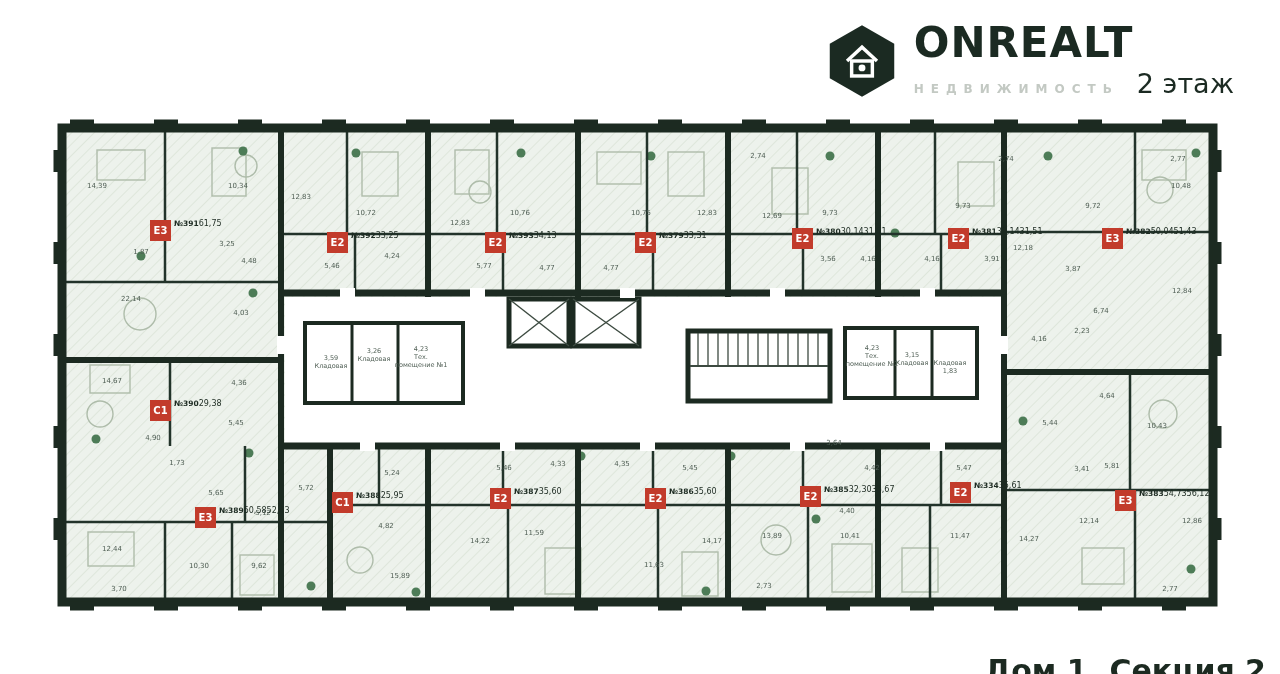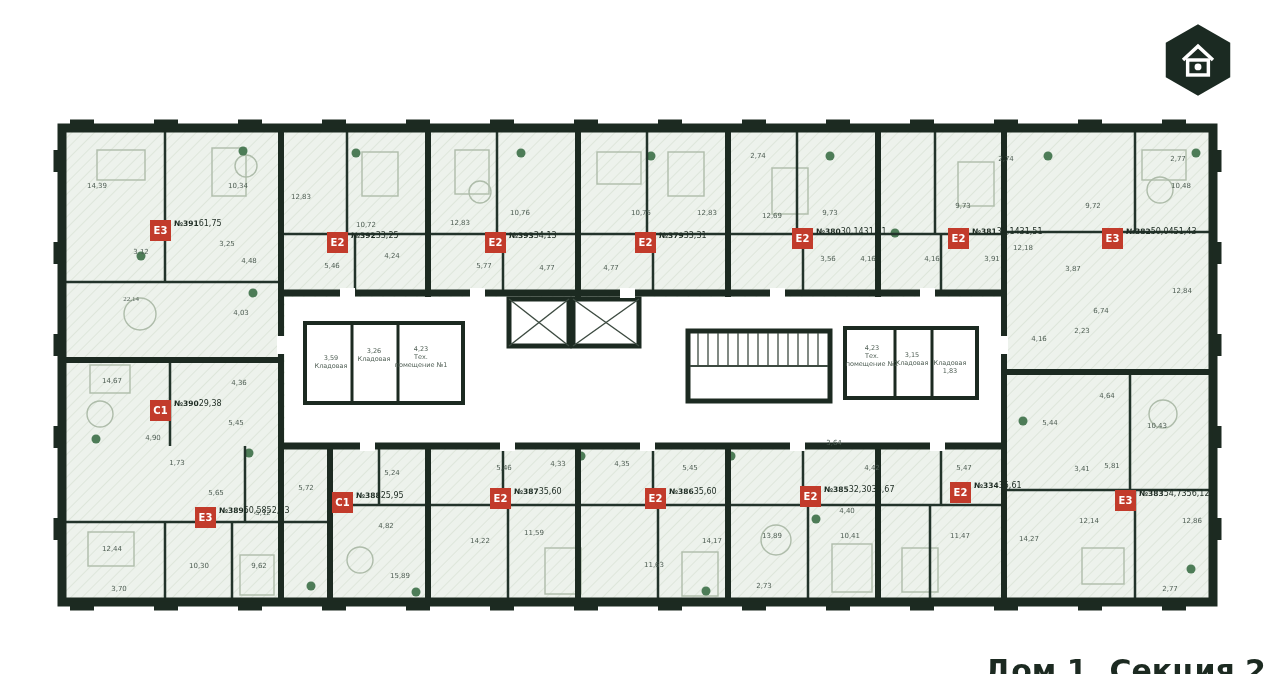--- a/index.html
+++ b/index.html
@@ -318,27 +318,27 @@
       <div class="apt" style="left: 1115px; top: 490px;">
         <span class="apt-type" style="background: rgb(194, 59, 43);">E3</span>
         <span class="apt-info">
           <span class="apt-num">№383</span>
           <span class="apt-area">54,73</span>
           <span class="apt-area">56,12</span>
         </span>
       </div>
       <span class="room-label" style="left: 97px; top: 186px;">14,39</span>
       <span class="room-label" style="left: 238px; top: 186px;">10,34</span>
-      <span class="room-label" style="left: 141px; top: 252px;">3,12</span>
+      <span class="room-label" style="left: 141px; top: 252px;">1,87</span>
       <span class="room-label" style="left: 227px; top: 244px;">3,25</span>
       <span class="room-label" style="left: 249px; top: 261px;">4,48</span>
-      <span class="room-label" style="left: 131px; top: 299px; font-family: Liberation Serif, serif;">22,14</span>
+      <span class="room-label" style="left: 131px; top: 299px;">22,14</span>
       <span class="room-label" style="left: 241px; top: 313px;">4,03</span>
       <span class="room-label" style="left: 301px; top: 197px;">12,83</span>
-      <span class="room-label" style="left: 366px; top: 213px; margin-top: 12px;">10,72</span>
+      <span class="room-label" style="left: 366px; top: 213px;">10,72</span>
       <span class="room-label" style="left: 332px; top: 266px;">5,46</span>
       <span class="room-label" style="left: 392px; top: 256px; text-align: right;">4,24</span>
       <span class="room-label" style="left: 460px; top: 223px;">12,83</span>
       <span class="room-label" style="left: 520px; top: 213px;">10,76</span>
       <span class="room-label" style="left: 484px; top: 266px;">5,77</span>
       <span class="room-label" style="left: 547px; top: 268px;">4,77</span>
       <span class="room-label" style="left: 641px; top: 213px;">10,75</span>
       <span class="room-label" style="left: 611px; top: 268px;">4,77</span>
       <span class="room-label" style="left: 707px; top: 213px;">12,83</span>
       <span class="room-label" style="left: 758px; top: 156px;">2,74</span>
@@ -427,17 +427,24 @@
       </div>
     </div>
 
   <div class="logo">
     <svg width="72" height="76" viewBox="0 0 62 66">
       <polygon points="31,2 59,18 59,48 31,64 3,48 3,18" fill="#1b2a22"></polygon>
       <path d="M18 33 L31 21 L44 33" stroke="#ffffff" stroke-width="3" fill="none"></path>
       <rect x="22" y="33" width="18" height="13" fill="none" stroke="#ffffff" stroke-width="3"></rect>
       <circle cx="31" cy="39" r="3" fill="#ffffff"></circle>
     </svg>
+    <div class="logo-text">
+      <div class="brand">ONREALT</div>
+      <div class="sub-row">
+        <span class="subtitle">НЕДВИЖИМОСТЬ</span>
+        <span class="floor-label">2 этаж</span>
+      </div>
+    </div>
   </div>
 
   <div class="footer-caption">Дом 1. Секция 2</div>
 
 </div>
 
 </body></html>

